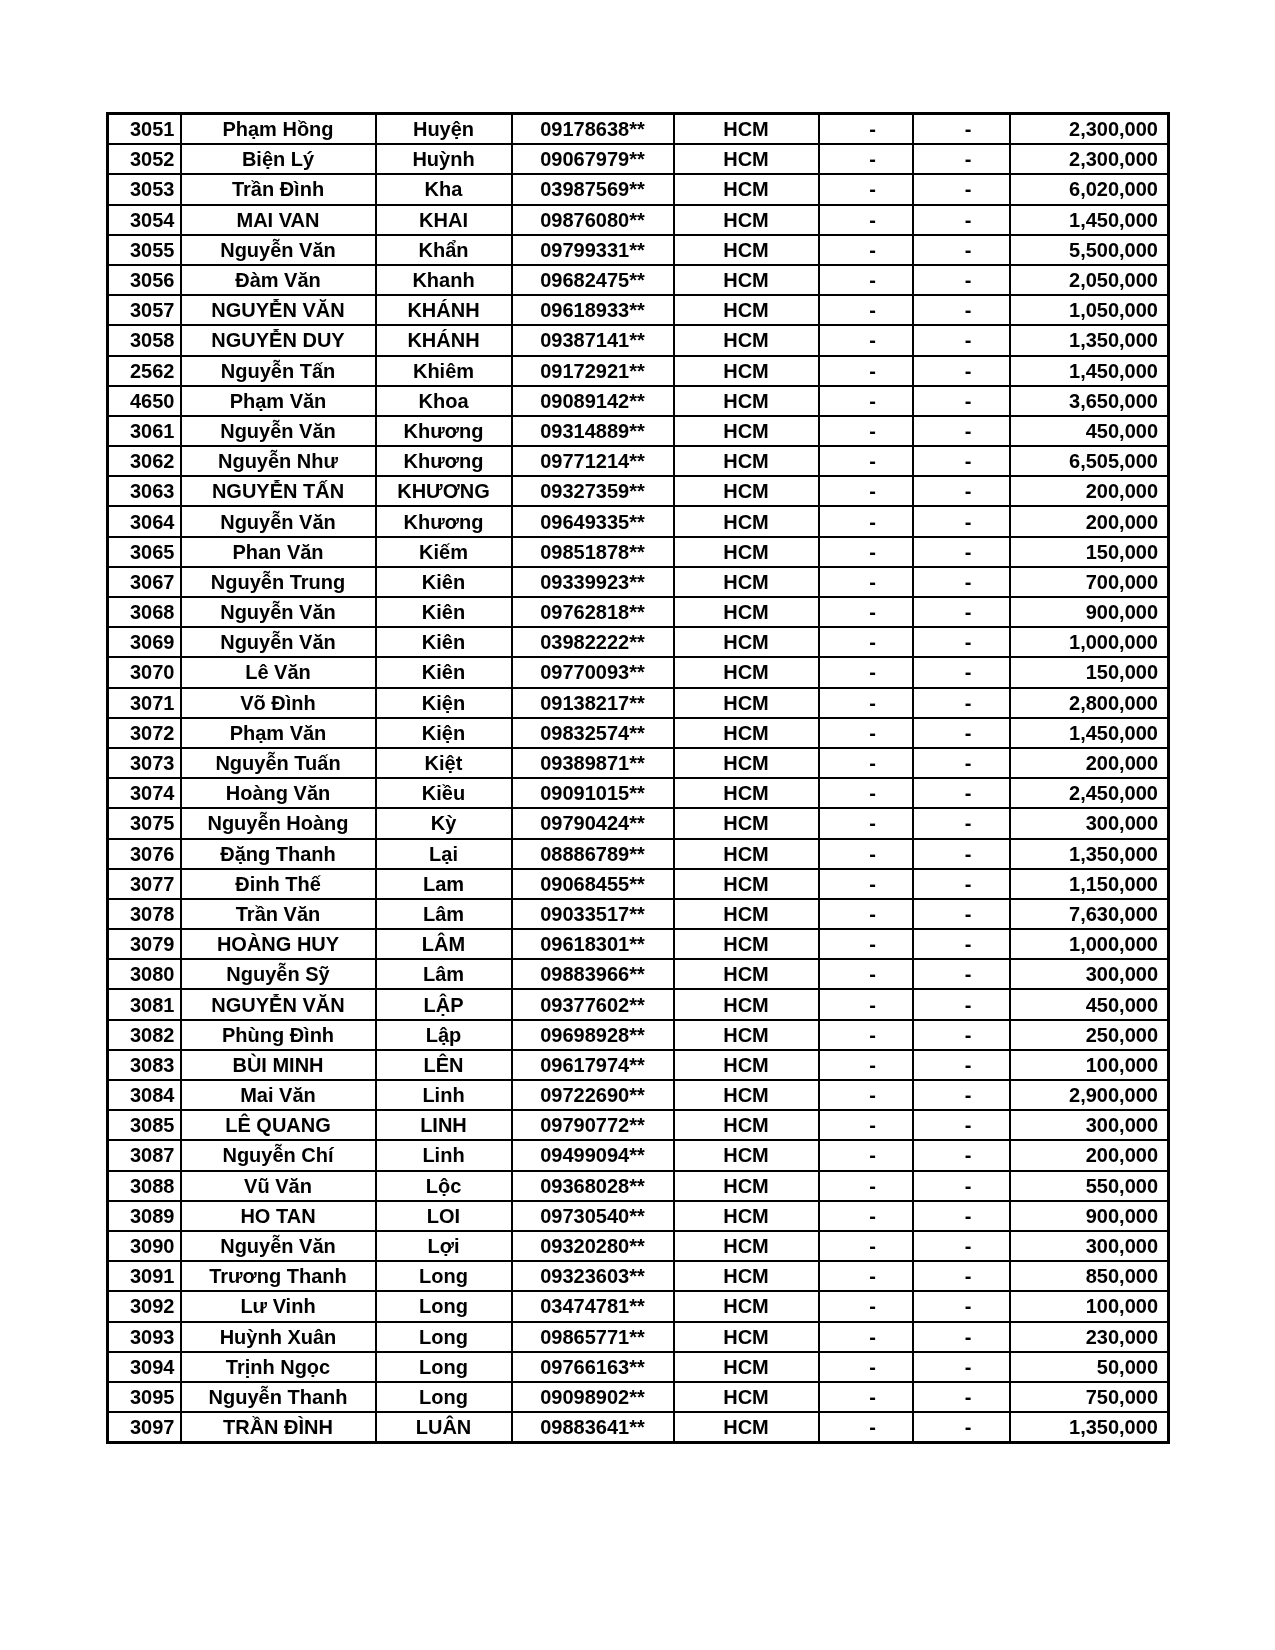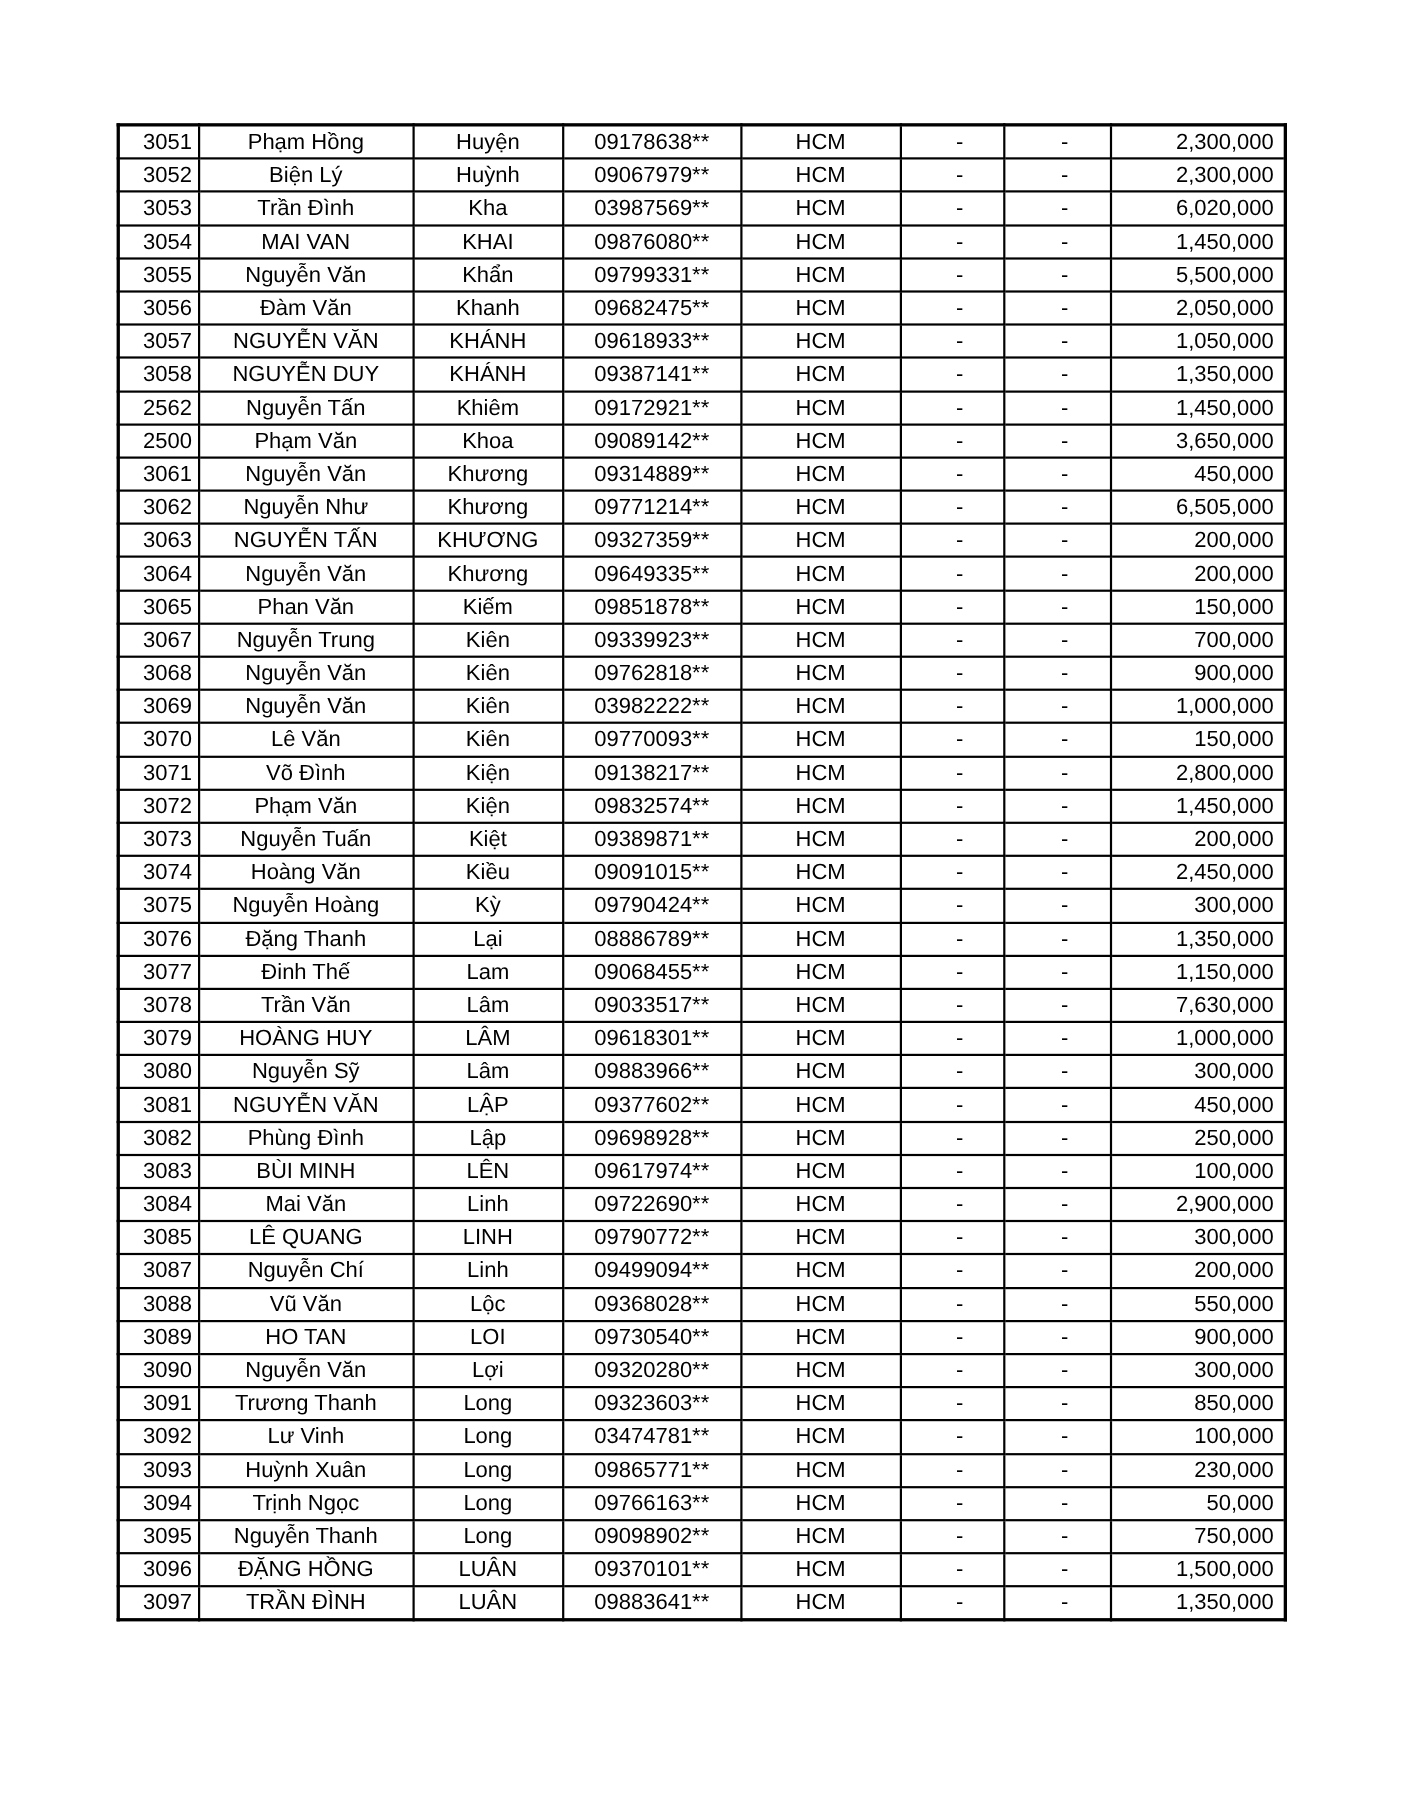--- a/index.html
+++ b/index.html
@@ -15,20 +15,21 @@
     font-family: "Liberation Sans", sans-serif;
     color: #000000;
   }
   table.phone-table {
     position: absolute;
     left: 106px;
     top: 112px;
     border-collapse: collapse;
     table-layout: fixed;
     border: 3px solid #000000;
+    font-weight: bold;
   }
   table.phone-table td {
     border: 2px solid #000000;
     height: 28.2px;
     padding: 0;
     font-size: 20px;
     line-height: 1;
     color: #000000;
     vertical-align: middle;
     white-space: nowrap;
@@ -141,21 +142,21 @@
           <td>2562</td>
           <td>Nguyễn Tấn</td>
           <td>Khiêm</td>
           <td>09172921**</td>
           <td>HCM</td>
           <td>-</td>
           <td>-</td>
           <td>1,450,000</td>
         </tr>
         <tr>
-          <td>2500</td>
+          <td>4650</td>
           <td>Phạm Văn</td>
           <td>Khoa</td>
           <td>09089142**</td>
           <td>HCM</td>
           <td>-</td>
           <td>-</td>
           <td>3,650,000</td>
         </tr>
         <tr>
           <td>3061</td>
@@ -479,30 +480,20 @@
         </tr>
         <tr>
           <td>3095</td>
           <td>Nguyễn Thanh</td>
           <td>Long</td>
           <td>09098902**</td>
           <td>HCM</td>
           <td>-</td>
           <td>-</td>
           <td>750,000</td>
-        </tr>
-        <tr>
-          <td>3096</td>
-          <td>ĐẶNG HỒNG</td>
-          <td>LUÂN</td>
-          <td>09370101**</td>
-          <td>HCM</td>
-          <td>-</td>
-          <td>-</td>
-          <td>1,500,000</td>
         </tr>
         <tr>
           <td>3097</td>
           <td>TRẦN ĐÌNH</td>
           <td>LUÂN</td>
           <td>09883641**</td>
           <td>HCM</td>
           <td>-</td>
           <td>-</td>
           <td>1,350,000</td>

